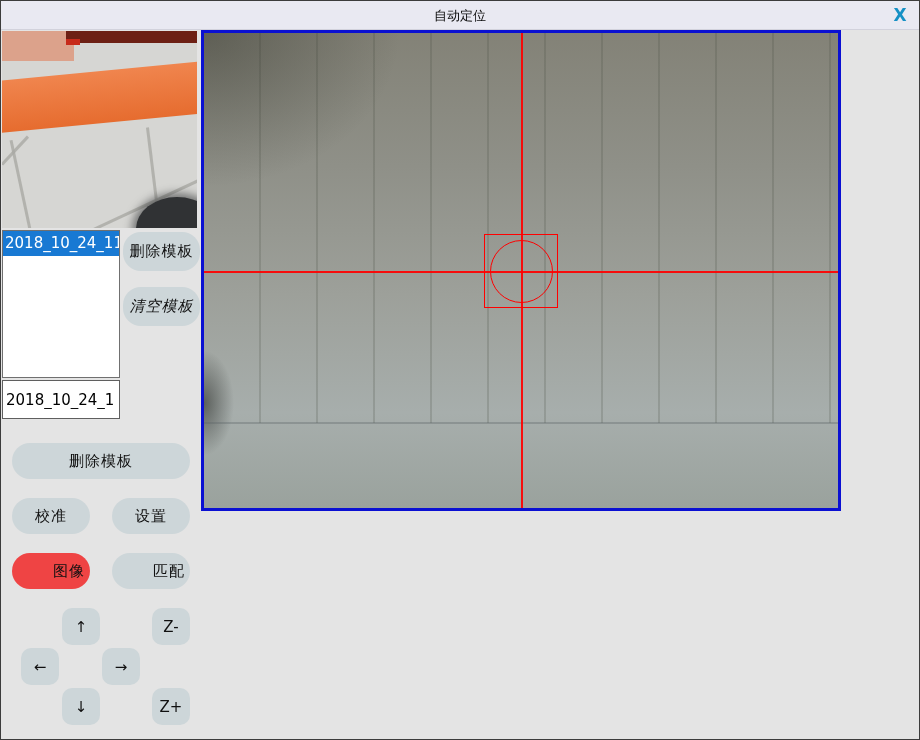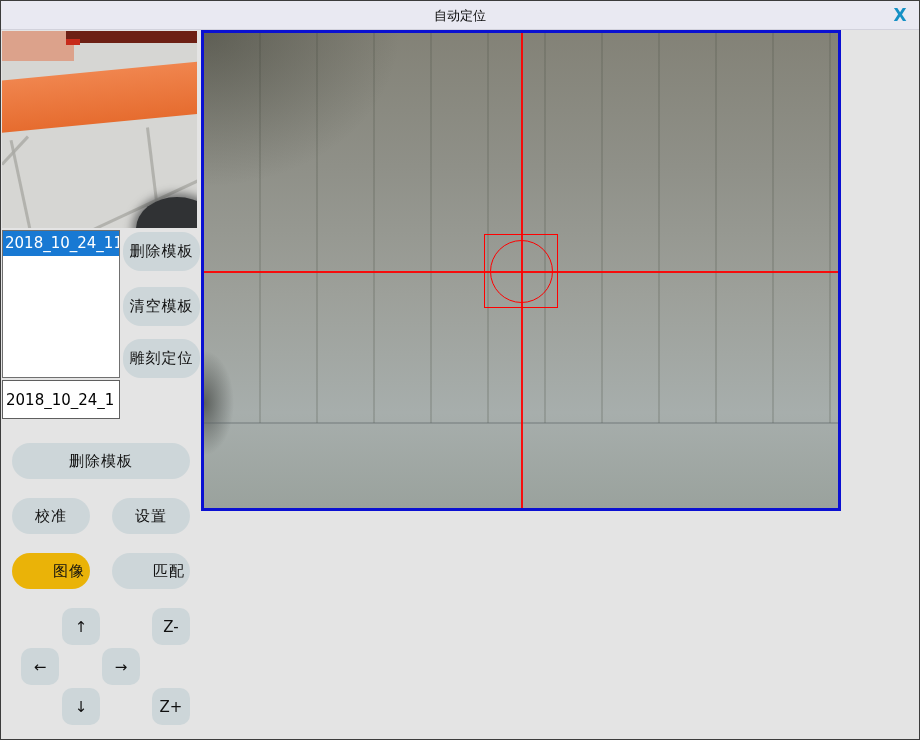--- a/index.html
+++ b/index.html
@@ -41,23 +41,23 @@
   .list-item-selected { height:25px; line-height:25px; background:#1879d3; color:#ffffff;
                         font-size:15px; padding-left:2px; white-space:nowrap; overflow:hidden; }
   .name-input { position:absolute; left:1px; top:379px; width:118px; height:39px;
                 border:1px solid #5f5f5f; background:#ffffff; font-size:15px;
                 padding:0 3px; color:#000; font-family:inherit; }
 
   
   .btn { position:absolute; display:flex; align-items:center; justify-content:center;
          background:#cdd6d9; border:none; border-radius:18px; font-size:15px;
          color:#101010; cursor:pointer; font-family:inherit; letter-spacing:1px; }
-  .btn-red { background:#eab308;padding-left:36px; }
+  .btn-red { background:#ef4444;padding-left:36px; }
   .btn-del   { left:122px; top:231px; width:77px; height:39px; }
-  .btn-clear { left:122px; top:286px; width:77px; height:39px; }
+  .btn-clear { left:122px; top:286px; width:77px; height:39px;font-style:italic; }
   .btn-engr  { left:122px; top:338px; width:77px; height:39px; }
   .btn-add   { left:122px; top:380px; width:77px; height:39px; }
   .btn-cut   { left:11px;  top:442px; width:178px; height:36px; }
   .btn-cal   { left:11px;  top:497px; width:78px;  height:36px; }
   .btn-set   { left:111px; top:497px; width:78px;  height:36px; }
   .btn-img   { left:11px;  top:552px; width:78px;  height:36px; }
   .btn-match { left:111px; top:552px; width:78px;  height:36px;padding-left:36px; }
   .btn-jog   { width:38px; height:37px; border-radius:10px; letter-spacing:0; }
   .jog-up    { left:61px;  top:607px; }
   .jog-zm    { left:151px; top:607px; }
@@ -113,21 +113,20 @@
   </div>
 
   <div class="listbox">
     <div class="list-item-selected">2018_10_24_11</div>
   </div>
 
   <input class="name-input" type="text" value="2018_10_24_11" style="">
 
   <button class="btn btn-del">删除模板</button>
   <button class="btn btn-clear">清空模板</button>
-  <button class="btn btn-engr">雕刻定位</button>
 
   <button class="btn btn-cut">删除模板</button>
   <button class="btn btn-set">设置</button>
   <button class="btn btn-cal">校准</button>
   <button class="btn btn-red btn-img">图像</button>
   <button class="btn btn-match">匹配</button>
 
   <button class="btn btn-jog jog-up">↑</button>
   <button class="btn btn-jog jog-zm">Z-</button>
   <button class="btn btn-jog jog-left">←</button>

